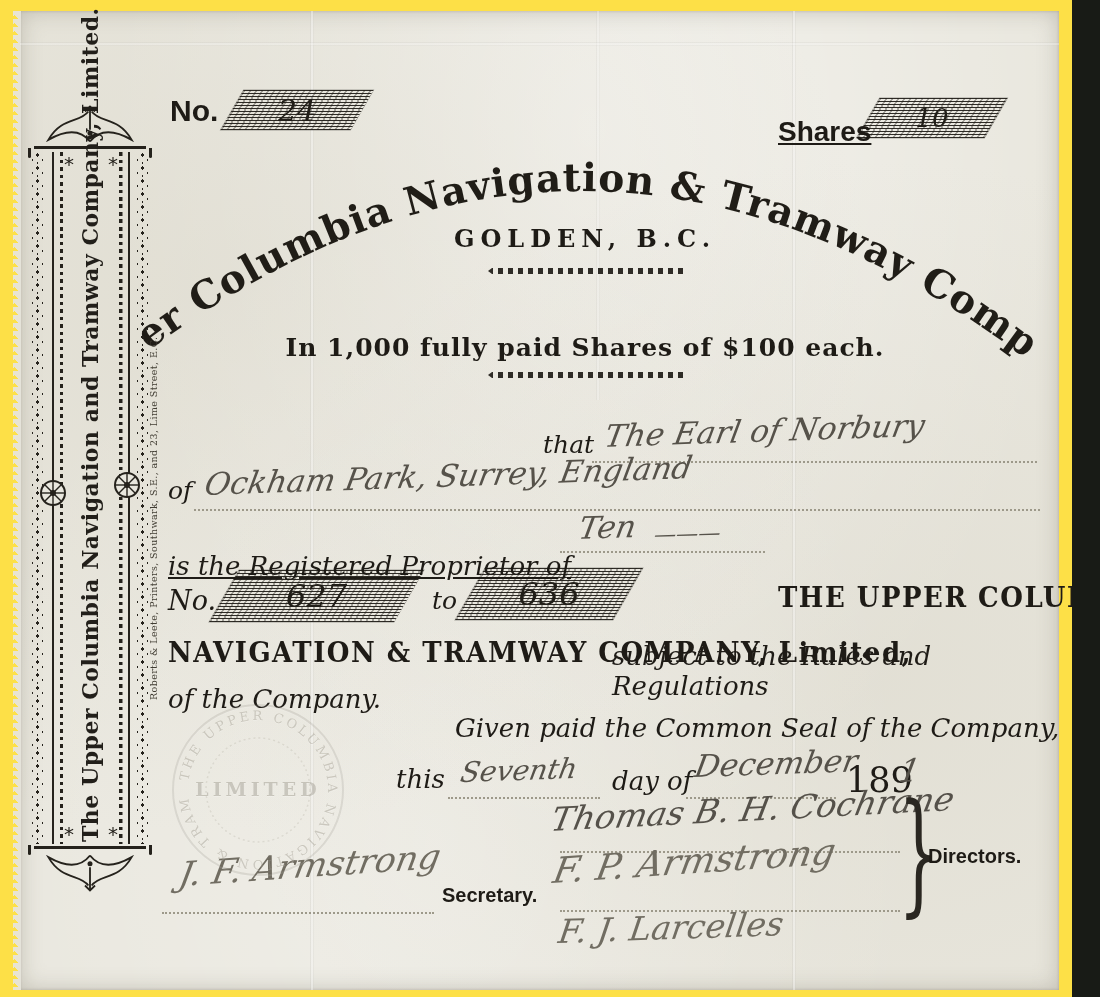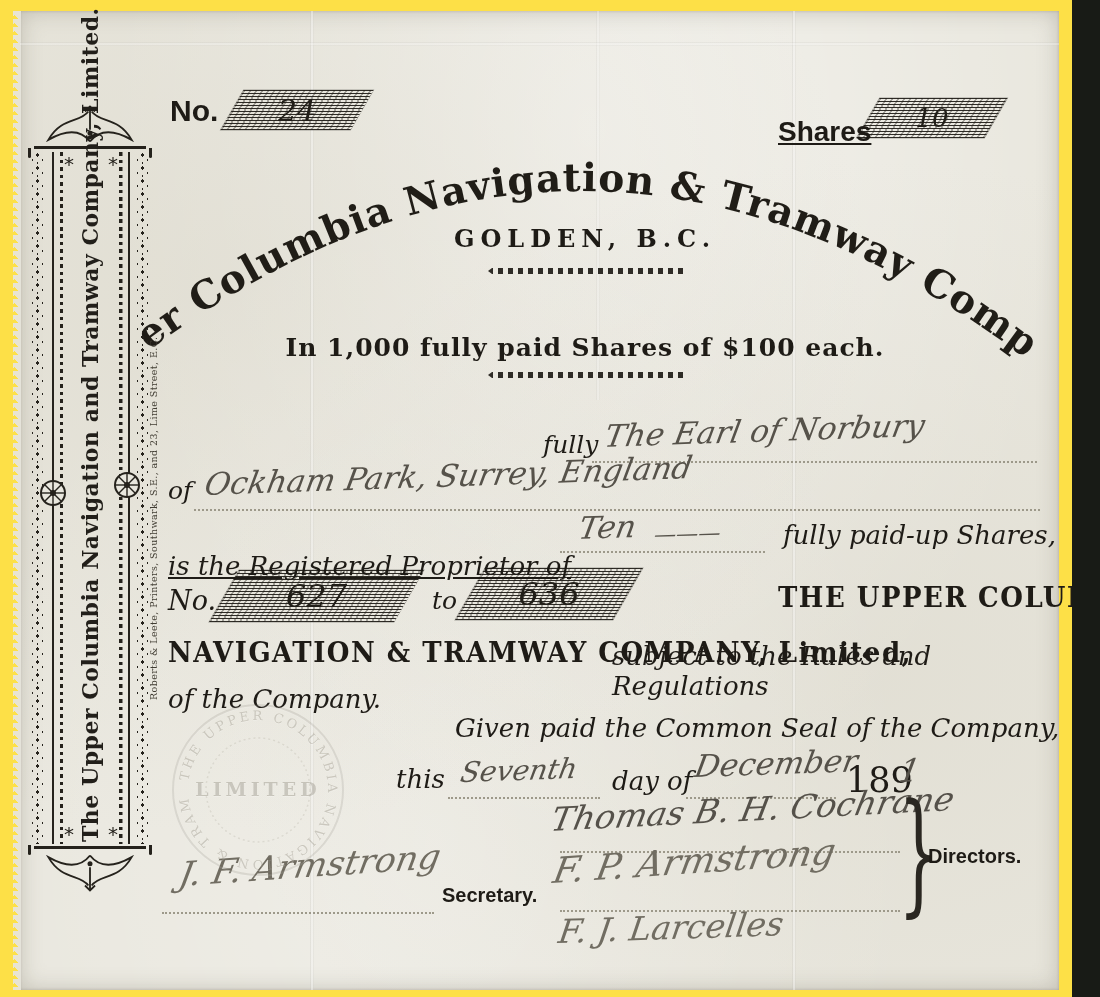--- a/index.html
+++ b/index.html
@@ -97,33 +97,32 @@
     <text font-family="DejaVu Serif, serif" font-weight="bold" font-size="39" fill="#201d17" letter-spacing="1">
       <textPath href="#archPath" xlink:href="#archPath" startOffset="50%" text-anchor="middle">Upper Columbia Navigation &amp; Tramway Company,</textPath>
     </text>
   </svg>
 
   <div class="abs" style="left:395px;top:224px;width:380px;text-align:center;font-size:24px;font-weight:bold;letter-spacing:6px;">GOLDEN, B.C.</div>
   <div class="abs diamonds" style="left:488px;top:268px;width:200px;"></div>
   <div class="abs" style="left:285px;top:333px;width:600px;text-align:center;font-size:25px;font-weight:bold;letter-spacing:1px;">In 1,000 fully paid Shares of $100 each.</div>
   <div class="abs diamonds" style="left:488px;top:372px;width:200px;"></div>
 
-  <div class="abs it" style="left:543px;top:430px;font-size:25px;">fully</div>
+  <div class="abs it" style="left:543px;top:430px;font-size:25px;">that</div>
   <div class="abs dotline" style="left:592px;top:459px;width:445px;"></div>
   <div class="abs hw" style="left:602px;top:418px;font-size:31px;">The Earl of Norbury</div>
 
   <div class="abs it" style="left:168px;top:476px;font-size:25px;">of</div>
   <div class="abs dotline" style="left:194px;top:507px;width:846px;"></div>
   <div class="abs hw" style="left:202px;top:466px;font-size:31px;">Ockham Park, Surrey, England</div>
 
   <div class="abs it" style="left:168px;top:551px;font-size:26px;text-decoration:underline;">is the Registered Proprietor of</div>
   <div class="abs dotline" style="left:560px;top:549px;width:205px;"></div>
   <div class="abs hw" style="left:576px;top:510px;font-size:31px;">Ten</div>
   <div class="abs hw" style="left:652px;top:522px;font-size:22px;">———</div>
-  <div class="abs it" style="left:783px;top:520px;font-size:26px;">fully paid-up Shares,</div>
 
   <div class="abs it" style="left:168px;top:585px;font-size:27px;">No.</div>
   <div class="abs hatch" style="left:224px;top:570px;width:185px;height:52px;">
     <span class="hatch-val" style="font-size:32px;">627</span>
   </div>
   <div class="abs it" style="left:432px;top:586px;font-size:25px;">to</div>
   <div class="abs hatch" style="left:470px;top:568px;width:158px;height:52px;">
     <span class="hatch-val" style="font-size:32px;">636</span>
   </div>
   <div class="abs caps" style="left:778px;top:582px;font-size:26px;transform:scaleY(1.1);">THE UPPER COLUMBIA</div>

